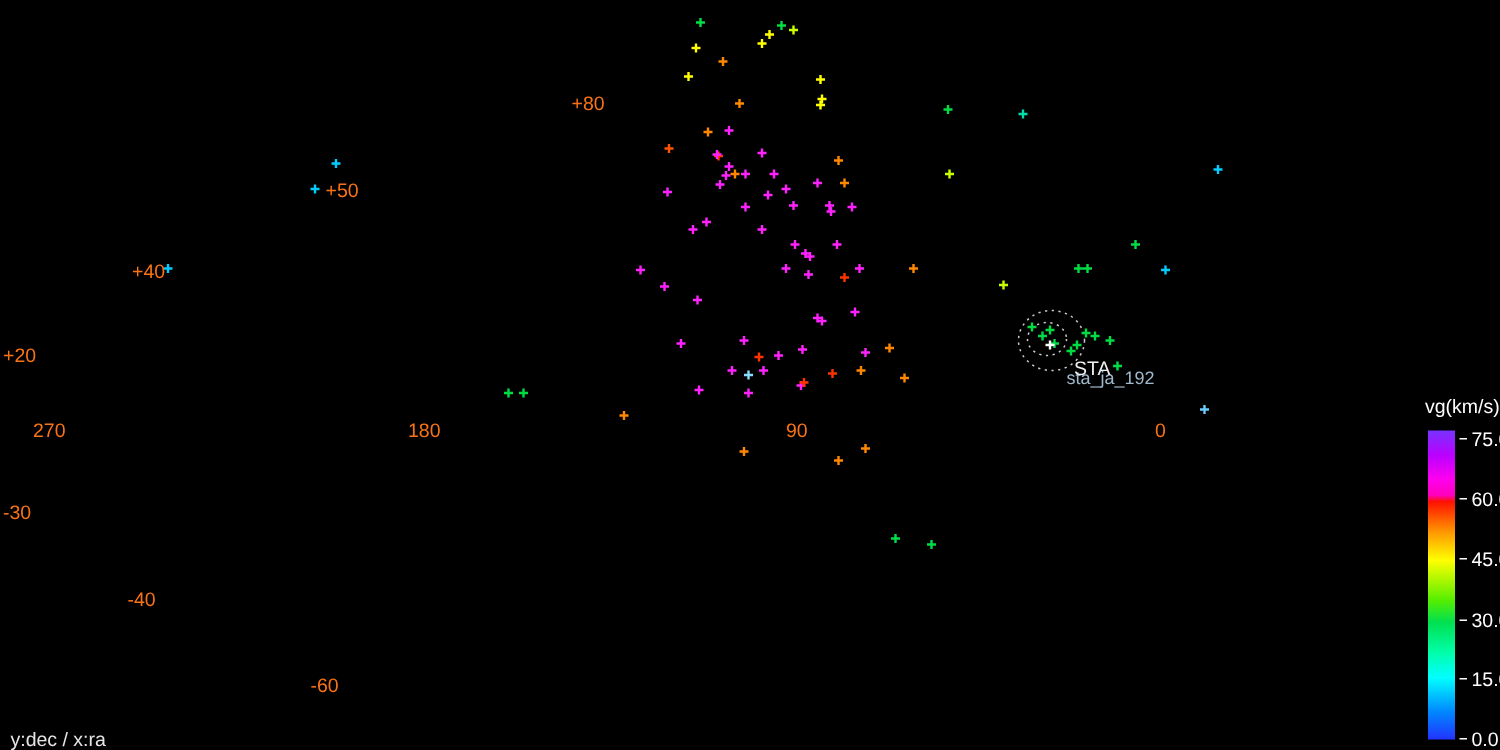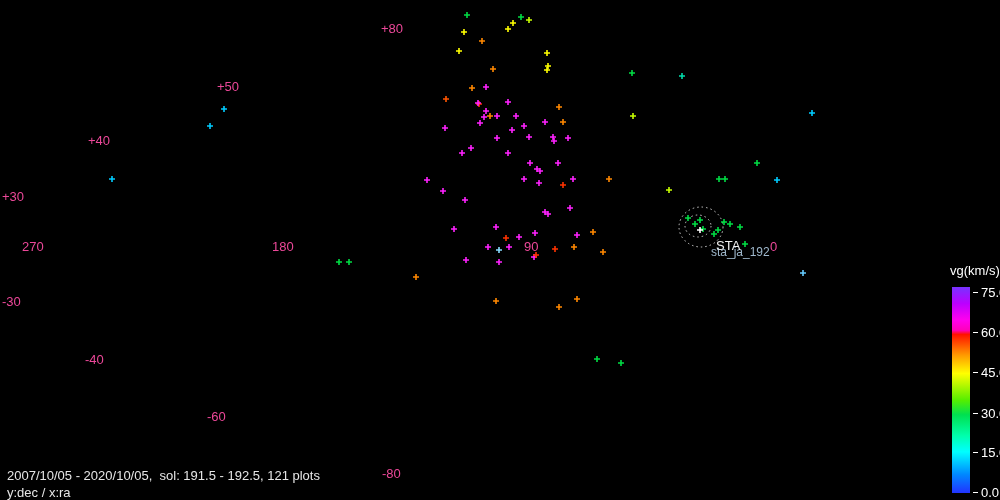--- a/index.html
+++ b/index.html
@@ -1,19 +1,19 @@
 <!DOCTYPE html>
 <html><head>
 <meta charset="utf-8">
 <style>
   html,body{margin:0;padding:0;background:#000;}
   #stage{position:relative;width:1000px;height:500px;background:#000;overflow:hidden;
          font-family:"Liberation Sans",sans-serif;}
   #map{position:absolute;left:0;top:0;}
-  .lbl{position:absolute;font-size:13px;color:#ec4899;white-space:pre;line-height:15px;}
+  .lbl{position:absolute;font-size:13px;color:#f97316;white-space:pre;line-height:15px;margin-top:40px;}
   .wtxt{position:absolute;font-size:13px;color:#e6e6e6;white-space:pre;line-height:15px;}
   .shower-main{position:absolute;font-size:13px;color:#f0f0f0;white-space:pre;}
   .shower-sub{position:absolute;font-size:12px;color:#9fb8cc;white-space:pre;}
   #colorbar{position:absolute;width:18px;}
   .cbtick{position:absolute;font-size:13px;color:#fff;white-space:pre;}
   .cbdash{position:absolute;width:5px;height:1px;background:#fff;}
   #cbtitle{position:absolute;font-size:13px;color:#fff;white-space:pre;}
 </style>
 </head>
 <body>
@@ -181,33 +181,32 @@
     </svg>
 
   <div class="lbl" style="left:22px;top:239px;">270</div>
   <div class="lbl" style="left:272px;top:239px;">180</div>
   <div class="lbl" style="left:524px;top:239px;">90</div>
   <div class="lbl" style="left:770px;top:239px;">0</div>
 
   <div class="lbl" style="left:381px;top:21px;">+80</div>
   <div class="lbl" style="left:217px;top:79px;">+50</div>
   <div class="lbl" style="left:88px;top:133px;">+40</div>
-  <div class="lbl" style="left:2px;top:189px;">+30</div>
+  <div class="lbl" style="left:2px;top:189px;">+20</div>
   <div class="lbl" style="left:2px;top:294px;">-30</div>
   <div class="lbl" style="left:85px;top:352px;">-40</div>
   <div class="lbl" style="left:207px;top:409px;">-60</div>
   <div class="lbl" style="left:382px;top:466px;">-80</div>
 
   <div class="shower-sub" style="left:711px;top:245px;">sta_ja_192</div>
   <div class="shower-main" style="left:716px;top:238px;">STA</div>
 
   <div id="colorbar" style="left: 952px; top: 287px; height: 206px; background: linear-gradient(rgb(119, 51, 255) 0%, rgb(187, 0, 255) 8%, rgb(255, 0, 238) 16%, rgb(255, 0, 187) 21%, rgb(255, 17, 0) 23%, rgb(255, 153, 0) 33%, rgb(255, 255, 0) 42%, rgb(85, 238, 0) 55%, rgb(0, 224, 80) 62%, rgb(0, 255, 170) 72%, rgb(0, 255, 255) 80%, rgb(0, 136, 255) 91%, rgb(34, 51, 255) 100%);"></div>
   <div id="cbtitle" style="left:950px;top:263px;">vg(km/s)</div>
 
-  <div class="wtxt" style="left:7px;top:468px;">2007/10/05 - 2020/10/05,  sol: 191.5 - 192.5, 121 plots</div>
   <div class="wtxt" style="left:7px;top:485px;">y:dec / x:ra</div>
 <div class="cbdash" style="left: 973px; top: 292px;"></div>
     <div class="cbtick" style="left: 981px; top: 285px;">75.0</div>
     <div class="cbdash" style="left: 973px; top: 332px;"></div>
     <div class="cbtick" style="left: 981px; top: 325px;">60.0</div>
     <div class="cbdash" style="left: 973px; top: 372px;"></div>
     <div class="cbtick" style="left: 981px; top: 365px;">45.0</div>
     <div class="cbdash" style="left: 973px; top: 413px;"></div>
     <div class="cbtick" style="left: 981px; top: 406px;">30.0</div>
     <div class="cbdash" style="left: 973px; top: 452px;"></div>

